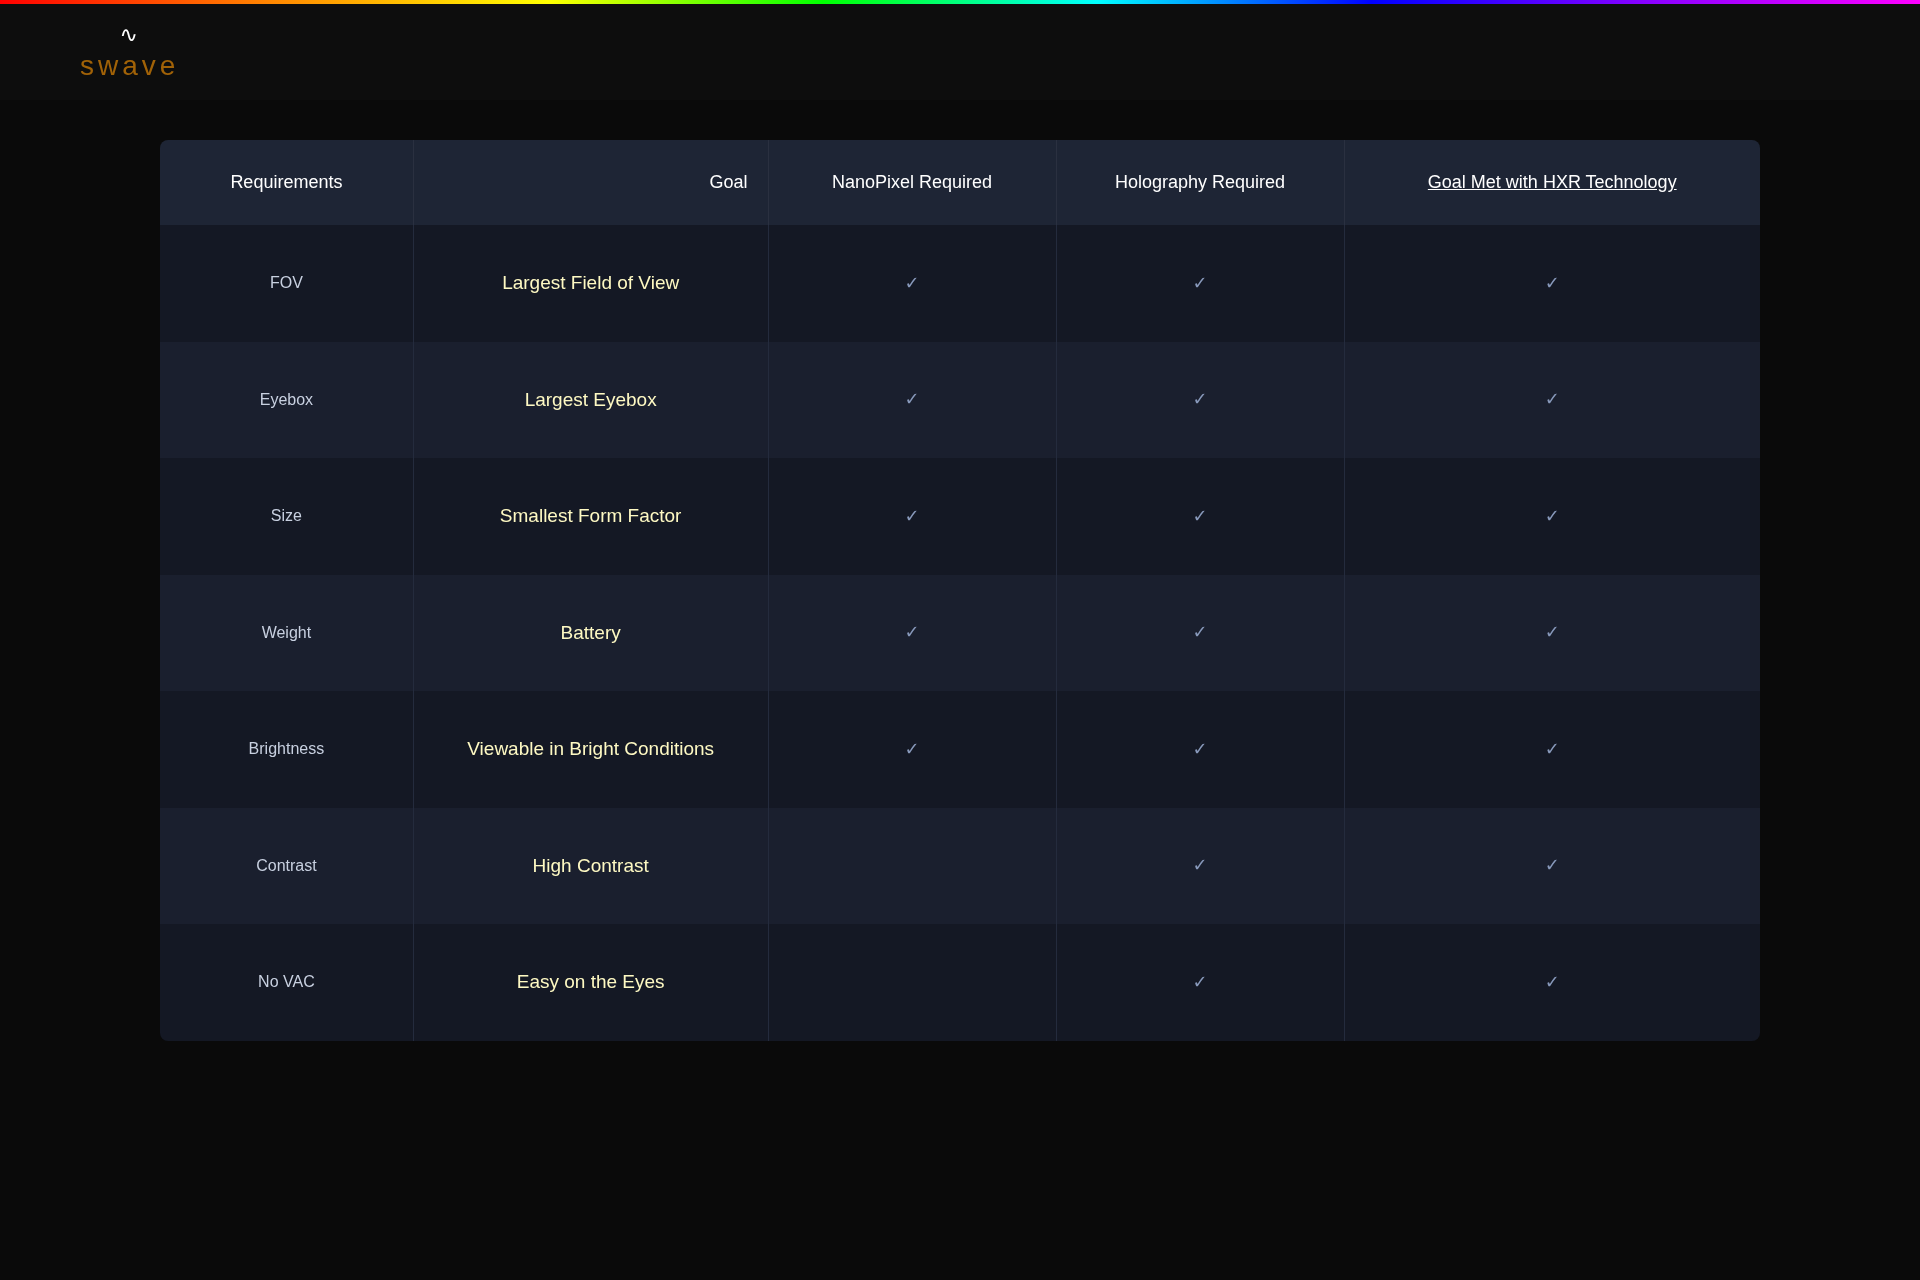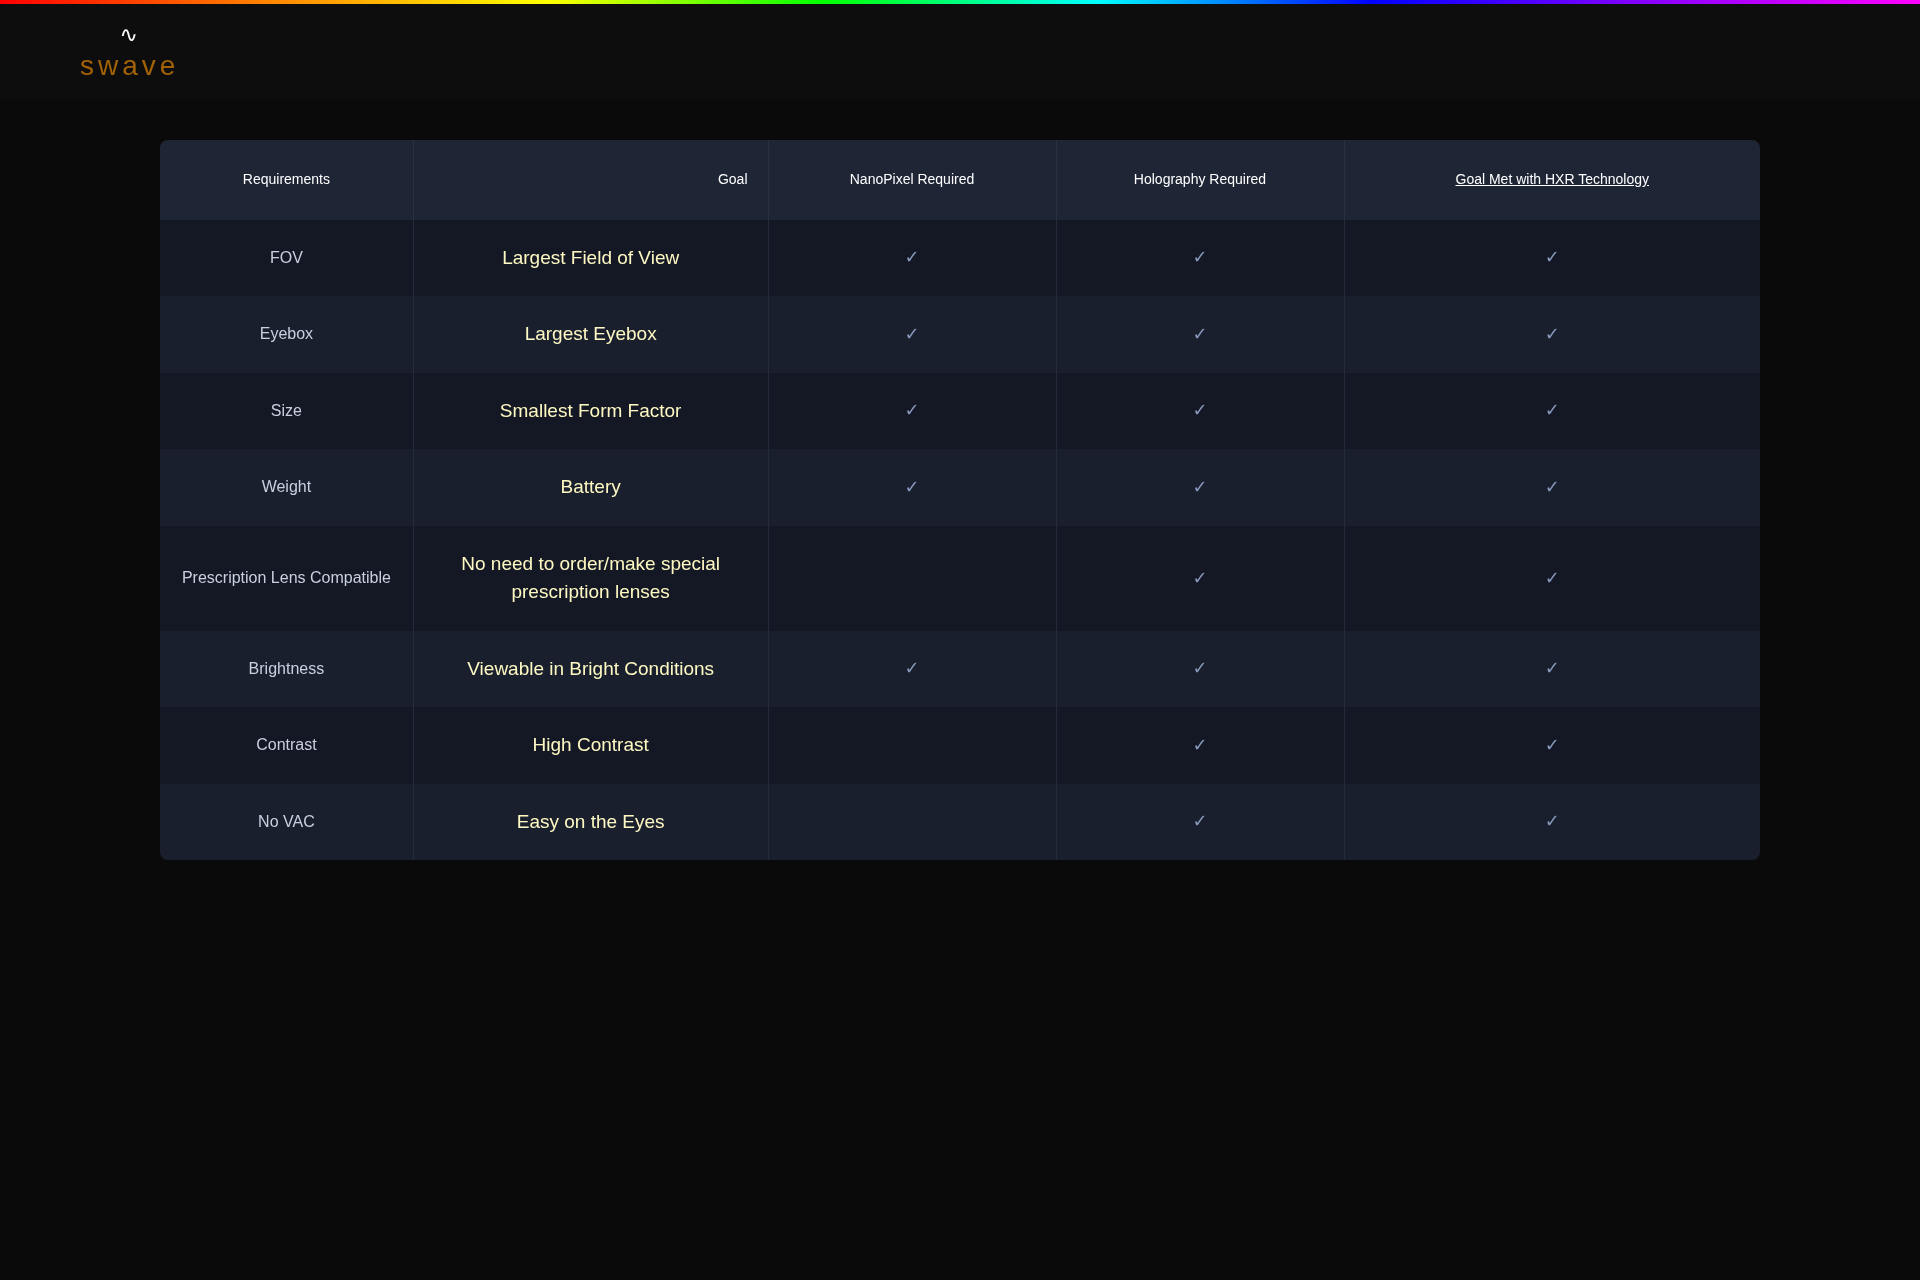--- a/index.html
+++ b/index.html
@@ -65,21 +65,21 @@
       overflow: hidden;
     }
 
     .comparison-table thead tr {
       background-color: #1e2535;
     }
 
     .comparison-table thead th {
       padding: 30px 20px;
       text-align: center;
-      font-size: 14px;
+      font-size: 18px;
       font-weight: 500;
       color: #ffffff;
       border-right: 1px solid #2a3040;
       line-height: 1.4;
     }
 
     .comparison-table thead th:first-child {
       text-align: center;
       width: 200px;
     }
@@ -97,21 +97,21 @@
     
     .comparison-table tbody tr:nth-child(odd) {
       background-color: #141824;
     }
 
     .comparison-table tbody tr:nth-child(even) {
       background-color: #1a1f2e;
     }
 
     .comparison-table tbody td {
-      padding: 24px 20px;
+      padding: 44px 20px;
       text-align: center;
       font-size: 16px;
       color: #b0b8cc;
       border-right: 1px solid #242b3d;
       vertical-align: middle;
       line-height: 1.5;
     }
 
     .comparison-table tbody td:first-child {
       color: #c8d0e0;
@@ -184,27 +184,20 @@
           <td><span class="checkmark">✓</span></td>
         </tr>
         <tr>
           <td>Weight</td>
           <td>Battery</td>
           <td><span class="checkmark">✓</span></td>
           <td><span class="checkmark">✓</span></td>
           <td><span class="checkmark">✓</span></td>
         </tr>
         <tr>
-          <td>Prescription Lens Compatible</td>
-          <td>No need to order/make special prescription lenses</td>
-          <td></td>
-          <td><span class="checkmark">✓</span></td>
-          <td><span class="checkmark">✓</span></td>
-        </tr>
-        <tr>
           <td>Brightness</td>
           <td>Viewable in Bright Conditions</td>
           <td><span class="checkmark">✓</span></td>
           <td><span class="checkmark">✓</span></td>
           <td><span class="checkmark">✓</span></td>
         </tr>
         <tr>
           <td>Contrast</td>
           <td>High Contrast</td>
           <td></td>

